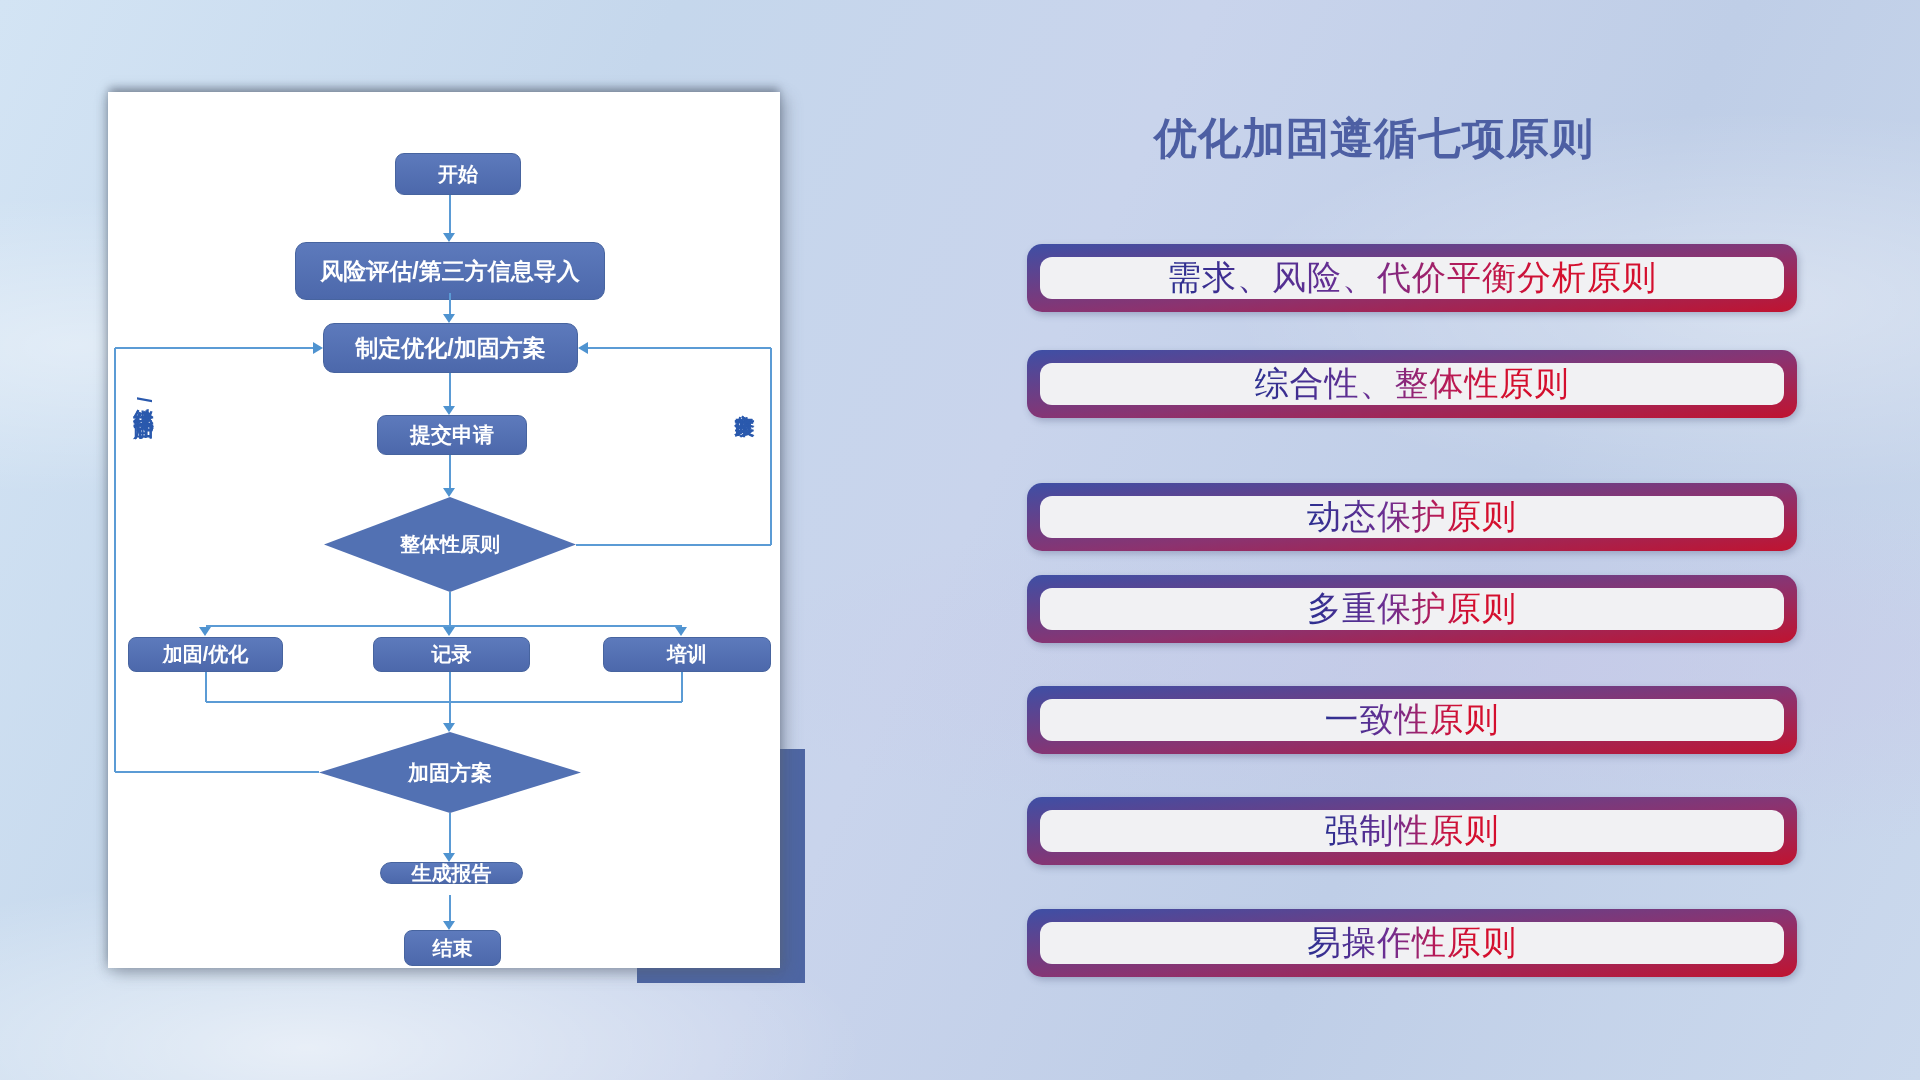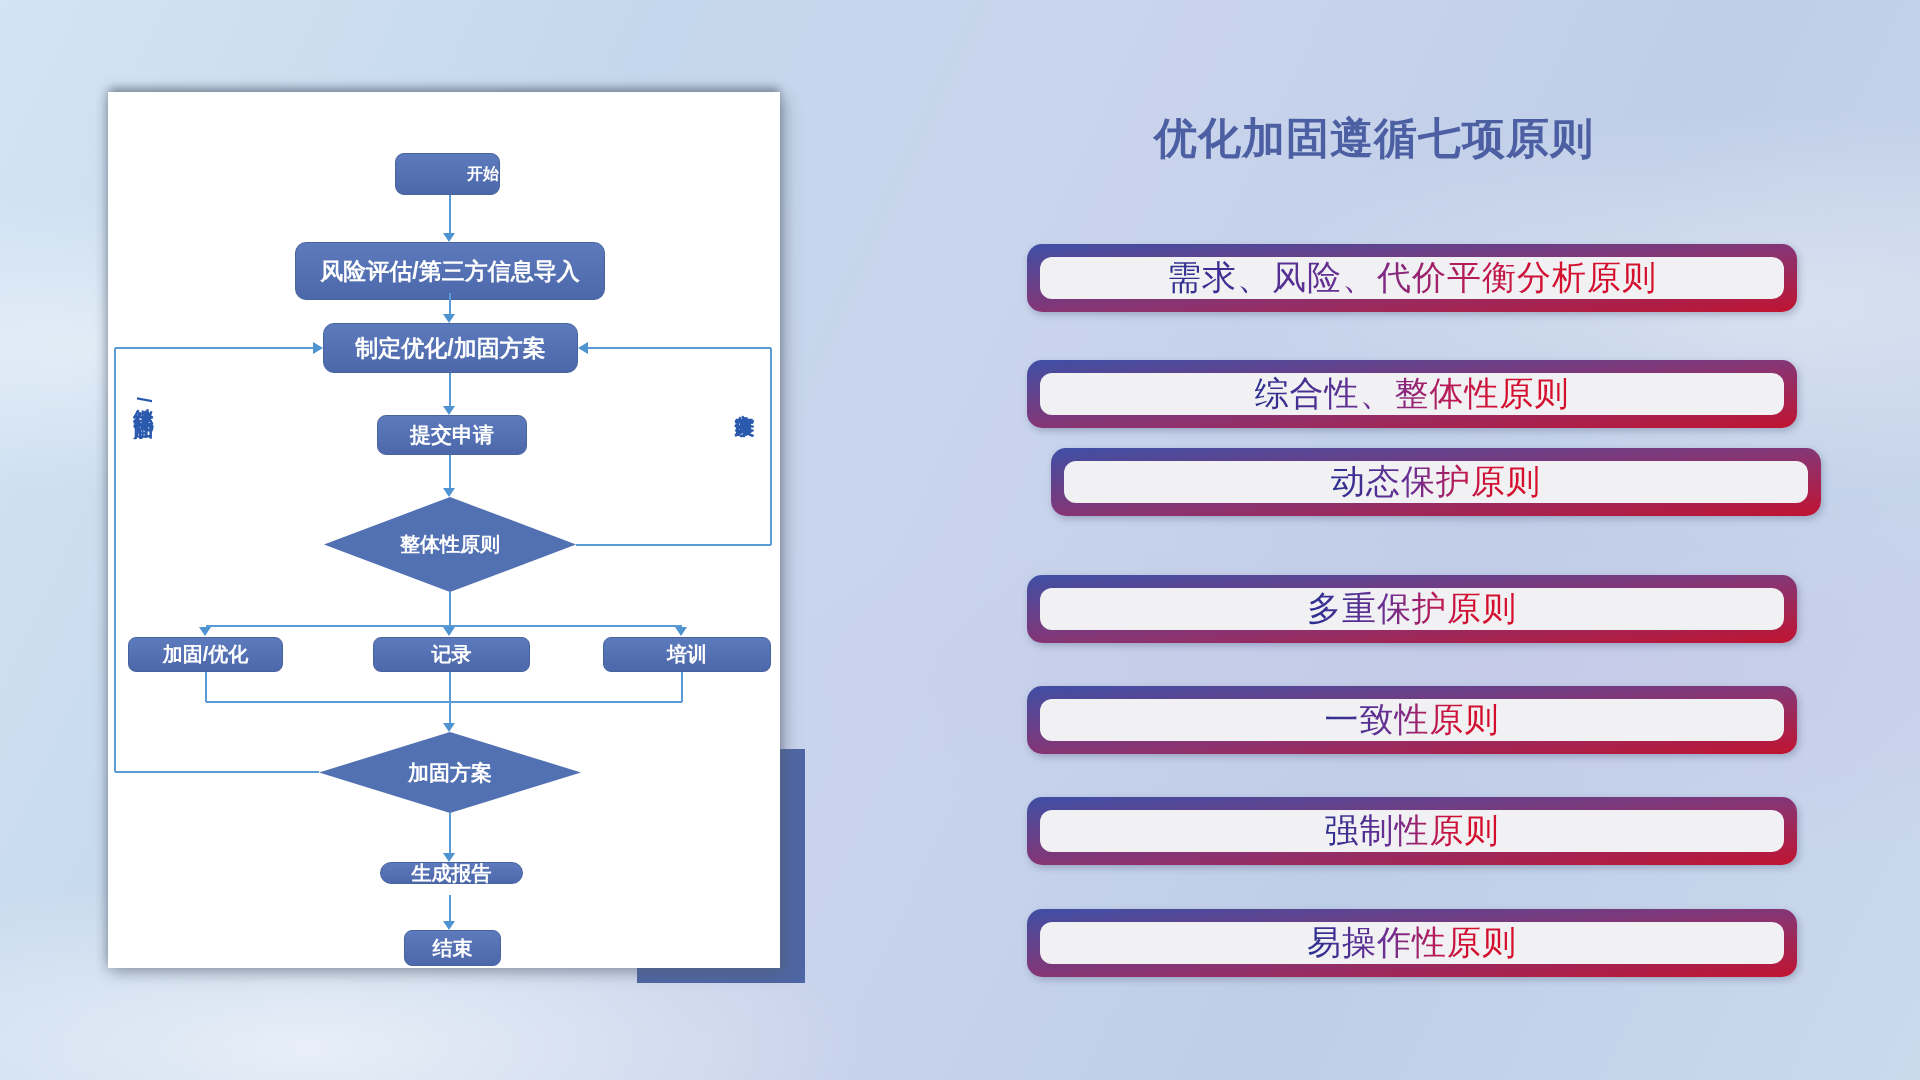--- a/index.html
+++ b/index.html
@@ -64,21 +64,21 @@
 </style>
 </head>
 <body>
 
 <div id="stage">
 
   <div class="accent-square"></div>
 
   <div class="card">
 
-    <div class="node" style="left:287px;top:61px;width:105px;height:42px;border-radius:9px;font-size:16px;justify-content:flex-end;">
+    <div class="node" style="left:287px;top:61px;width:126px;height:42px;border-radius:9px;font-size:20px;">
       <span>开始</span>
     </div>
     <div class="node" style="left:187px;top:150px;width:310px;height:58px;border-radius:11px;font-size:23px;">
       <span>风险评估/第三方信息导入</span>
     </div>
     <div class="node" style="left:215px;top:231px;width:255px;height:50px;border-radius:11px;font-size:23px;">
       <span>制定优化/加固方案</span>
     </div>
     <div class="node" style="left:269px;top:323px;width:150px;height:40px;border-radius:9px;font-size:21px;">
       <span>提交申请</span>
@@ -143,26 +143,26 @@
     <div class="vlabel" style="left:627px;top:306px;font-size:20px;height:100px;">方案修改</div>
   </div>
 
   <div class="page-title">优化加固遵循七项原则</div>
 
   <div class="p-box" style="top:244px;">
     <div class="p-inner">
       <span class="grad">需求、风险、代价平衡分析原则</span>
     </div>
   </div>
-  <div class="p-box" style="top:360px;">
+  <div class="p-box" style="top:350px;">
     <div class="p-inner">
       <span class="grad">综合性、整体性原则</span>
     </div>
   </div>
-  <div class="p-box" style="top:448px;margin-left:24px;">
+  <div class="p-box" style="top:483px;">
     <div class="p-inner">
       <span class="grad">动态保护原则</span>
     </div>
   </div>
   <div class="p-box" style="top:575px;">
     <div class="p-inner">
       <span class="grad">多重保护原则</span>
     </div>
   </div>
   <div class="p-box" style="top:686px;">

